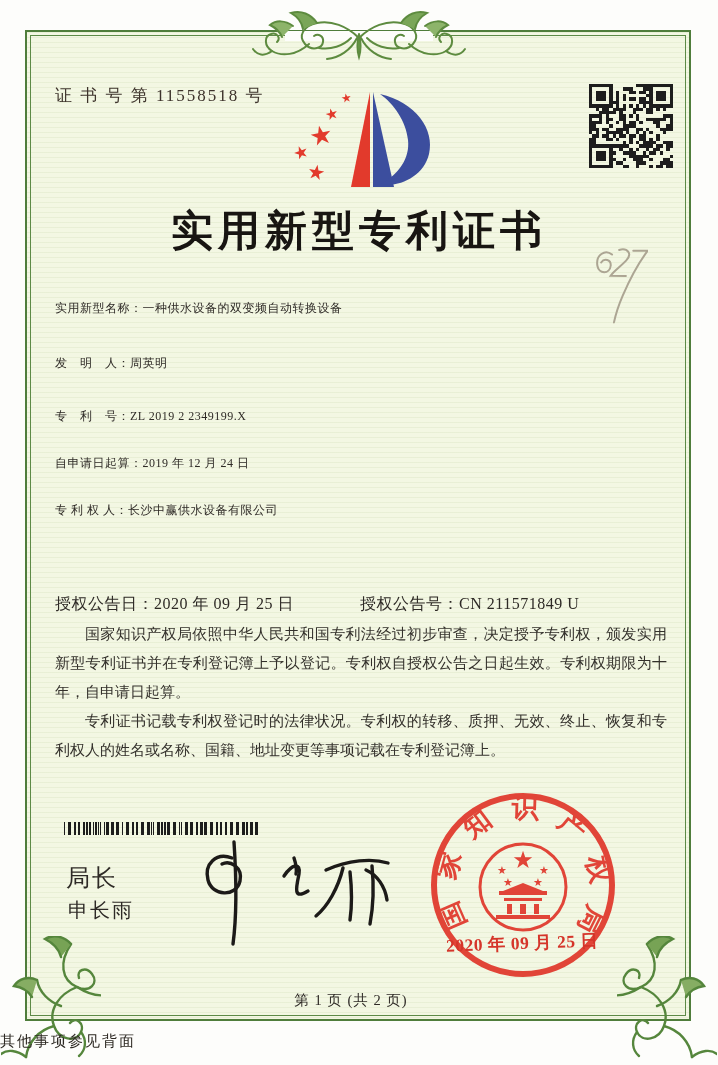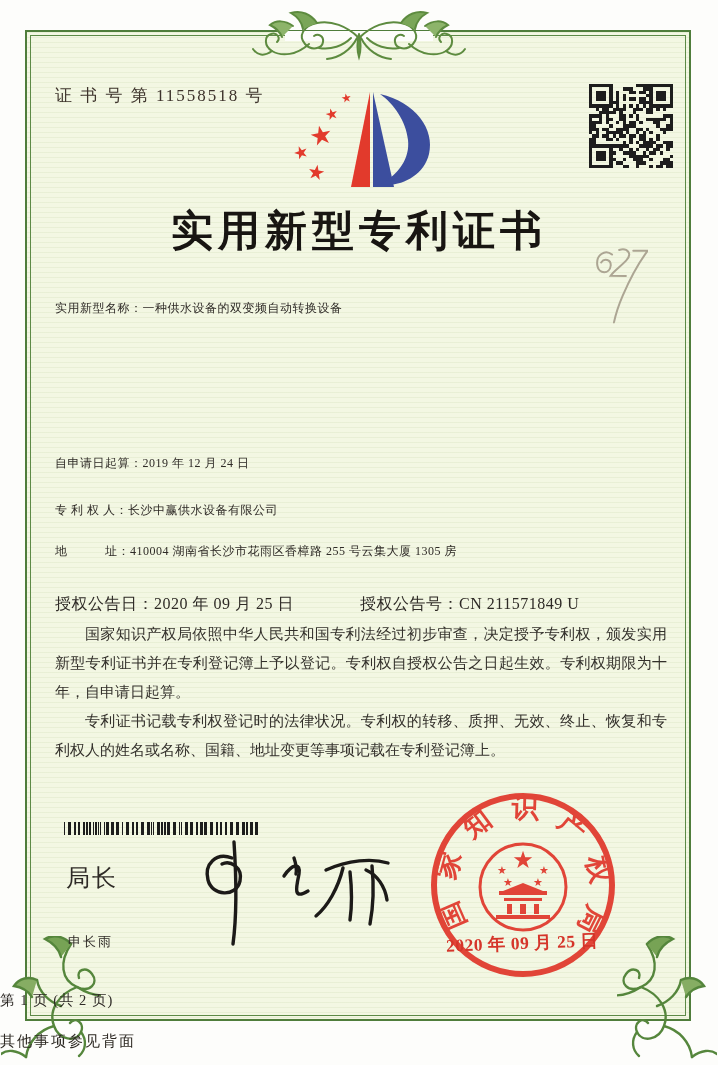--- a/index.html
+++ b/index.html
@@ -30,22 +30,22 @@
   .cert-no{left:55px;top:84px;font-size:17px;letter-spacing:2px;color:#3d332b;}
   .title{left:0;right:0;top:203px;text-align:center;font-size:42px;font-weight:bold;
          letter-spacing:5px;color:#181512;}
   .field-row{left:55px;font-size:12px;letter-spacing:.5px;white-space:nowrap;}
   .grant-row{left:55px;top:594px;font-size:16px;letter-spacing:.5px;white-space:nowrap;}
   .grant-no{position:absolute;left:305px;top:0;white-space:nowrap;}
   .paras{left:55px;top:620px;width:612px;font-size:15px;line-height:29px;
          color:#33302b;text-align:justify;}
   .paras p{margin:0;text-indent:2em;}
   .officer-title{left:66px;top:862px;font-size:24px;letter-spacing:2px;}
-  .officer-name{left:68px;top:897px;font-size:13px;letter-spacing:2px;margin-top:36px;}
-  .page-info{left:0;right:16px;top:991px;font-size:14.5px;letter-spacing:1px;}
+  .officer-name{left:68px;top:897px;font-size:20px;letter-spacing:2px;}
+  .page-info{left:0;right:16px;top:991px;text-align:center;font-size:14.5px;letter-spacing:1px;}
   .back-note{left:0;right:0;top:1032px;text-align:left;font-size:15px;letter-spacing:2px;color:#2c2822;}
   .seal-date{left:446px;top:931px;font-size:17.5px;color:#d5352a;letter-spacing:.5px;
              transform:rotate(-2deg);font-weight:bold;white-space:nowrap;}
   
   .barcode{left:64px;top:822px;width:197px;height:13px;}
   
   .logo{left:283px;top:84px;}
   .qr{left:589px;top:84px;}
   .sig{left:180px;top:836px;}
   .seal{left:428px;top:790px;}
@@ -374,28 +374,31 @@
     <g stroke="#aca593" stroke-width="2" fill="none" stroke-linecap="round" transform="rotate(12 32 46)">
       <path d="M22,18 C14,14 6,22 10,32 C13,40 24,38 23,29 C22,23 15,23 13,28"></path>
       <path d="M28,12 C36,8 42,13 37,21 C32,29 27,34 25,39 L40,36"></path>
       <path d="M42,10 L56,7 C50,20 45,36 41,56 C39,66 38,76 38,84"></path>
     </g>
   </svg>
 
   <div class="abs field-row" style="top:300px">
     <span>实用新型名称：</span><span>一种供水设备的双变频自动转换设备</span>
   </div>
+  <div class="abs field-row" style="top:355px">
+    <span>发　明　人：</span><span>周英明</span>
+  </div>
+  <div class="abs field-row" style="top:408px">
+    <span>专　利　号：</span><span>ZL 2019 2 2349199.X</span>
+  </div>
   <div class="abs field-row" style="top:455px">
     <span>自申请日起算：</span><span>2019 年 12 月 24 日</span>
   </div>
   <div class="abs field-row" style="top:502px">
     <span>专 利 权 人：</span><span>长沙中赢供水设备有限公司</span>
-  </div>
-  <div class="abs field-row" style="top:543px">
-    <span>地　　　址：</span><span>410004 湖南省长沙市花雨区香樟路 255 号云集大厦 1305 房</span>
   </div>
 
   <div class="abs grant-row">
     <span>授权公告日：</span><span>2020 年 09 月 25 日</span>
     <span class="grant-no">
       <span>授权公告号：</span><span>CN 211571849 U</span>
     </span>
   </div>
 
   <div class="abs paras">

